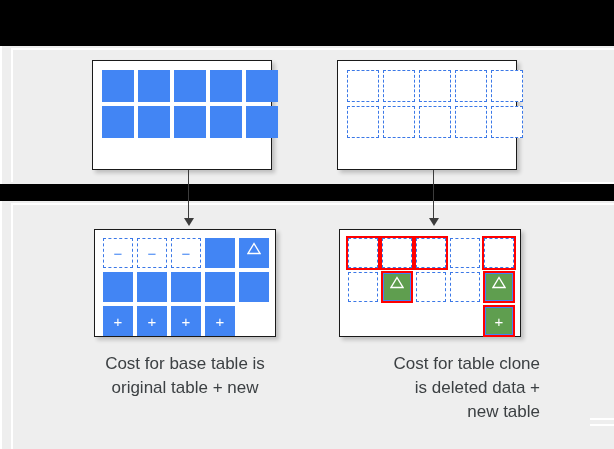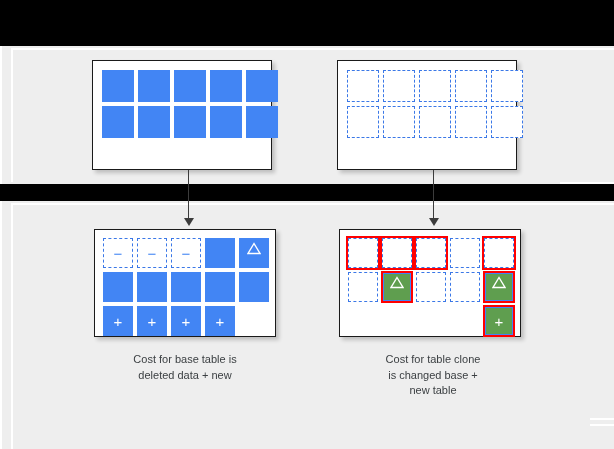--- a/index.html
+++ b/index.html
@@ -112,21 +112,21 @@
     width: 0; height: 0;
     border-left: 5px solid transparent;
     border-right: 5px solid transparent;
     border-top: 8px solid #3c3c3c;
   }
 
   
   .caption {
     position: absolute;
     text-align: center;
-    font-size: 11px;
+    font-size: 17px;
     line-height: 1.42;
     color: #3c4043;
     font-family: "Liberation Sans", sans-serif;
   }
 </style>
 </head>
 <body>
 
 <div id="canvas">
 
@@ -254,22 +254,22 @@
       <div class="cell empty"></div>
       <div class="cell empty"></div>
       <div class="cell green changed">
         <span class="glyph-plus">+</span>
       </div>
     </div>
   </div>
 
   <div class="caption" id="cap-left" style="left:74px; top:352px; width:222px;">
     <div>Cost for base table is</div>
-    <div>deleted data + new</div>
-  </div>
-
-  <div class="caption" id="cap-right" style="left:326px; top:352px; width:214px;">
+    <div>original table + new</div>
+  </div>
+
+  <div class="caption" id="cap-right" style="left:326px; top:352px; width:214px;text-align:right;">
     <div>Cost for table clone</div>
-    <div>is changed base +</div>
+    <div>is deleted data +</div>
     <div>new table</div>
   </div>
 
 </div>
 
 </body></html>

